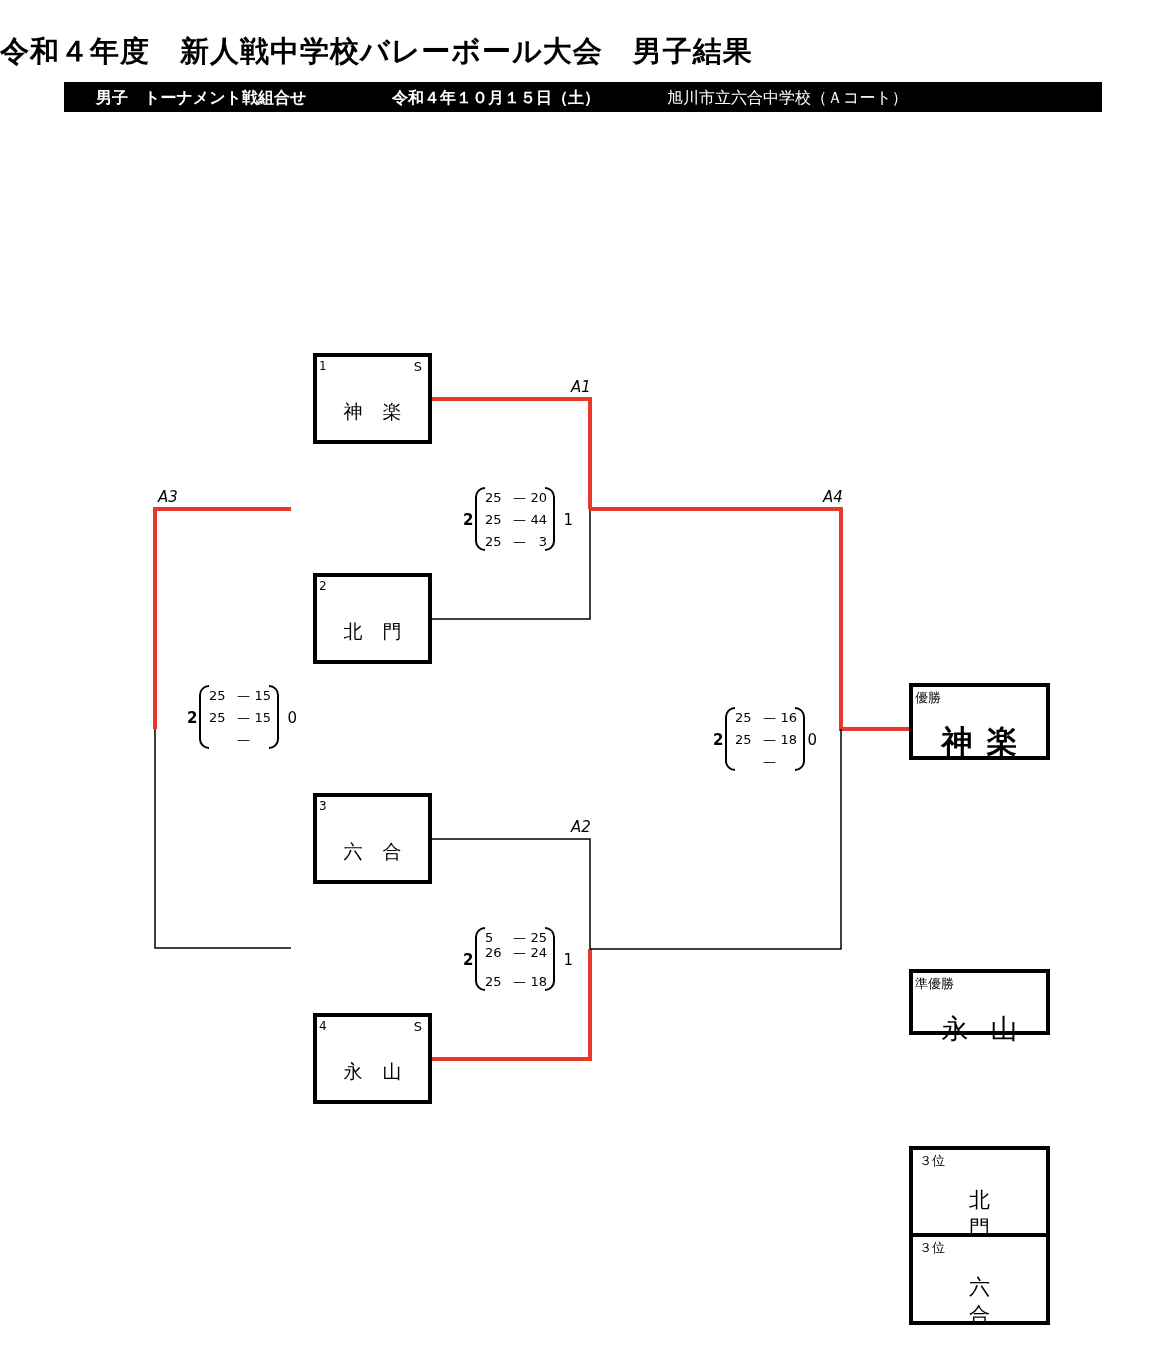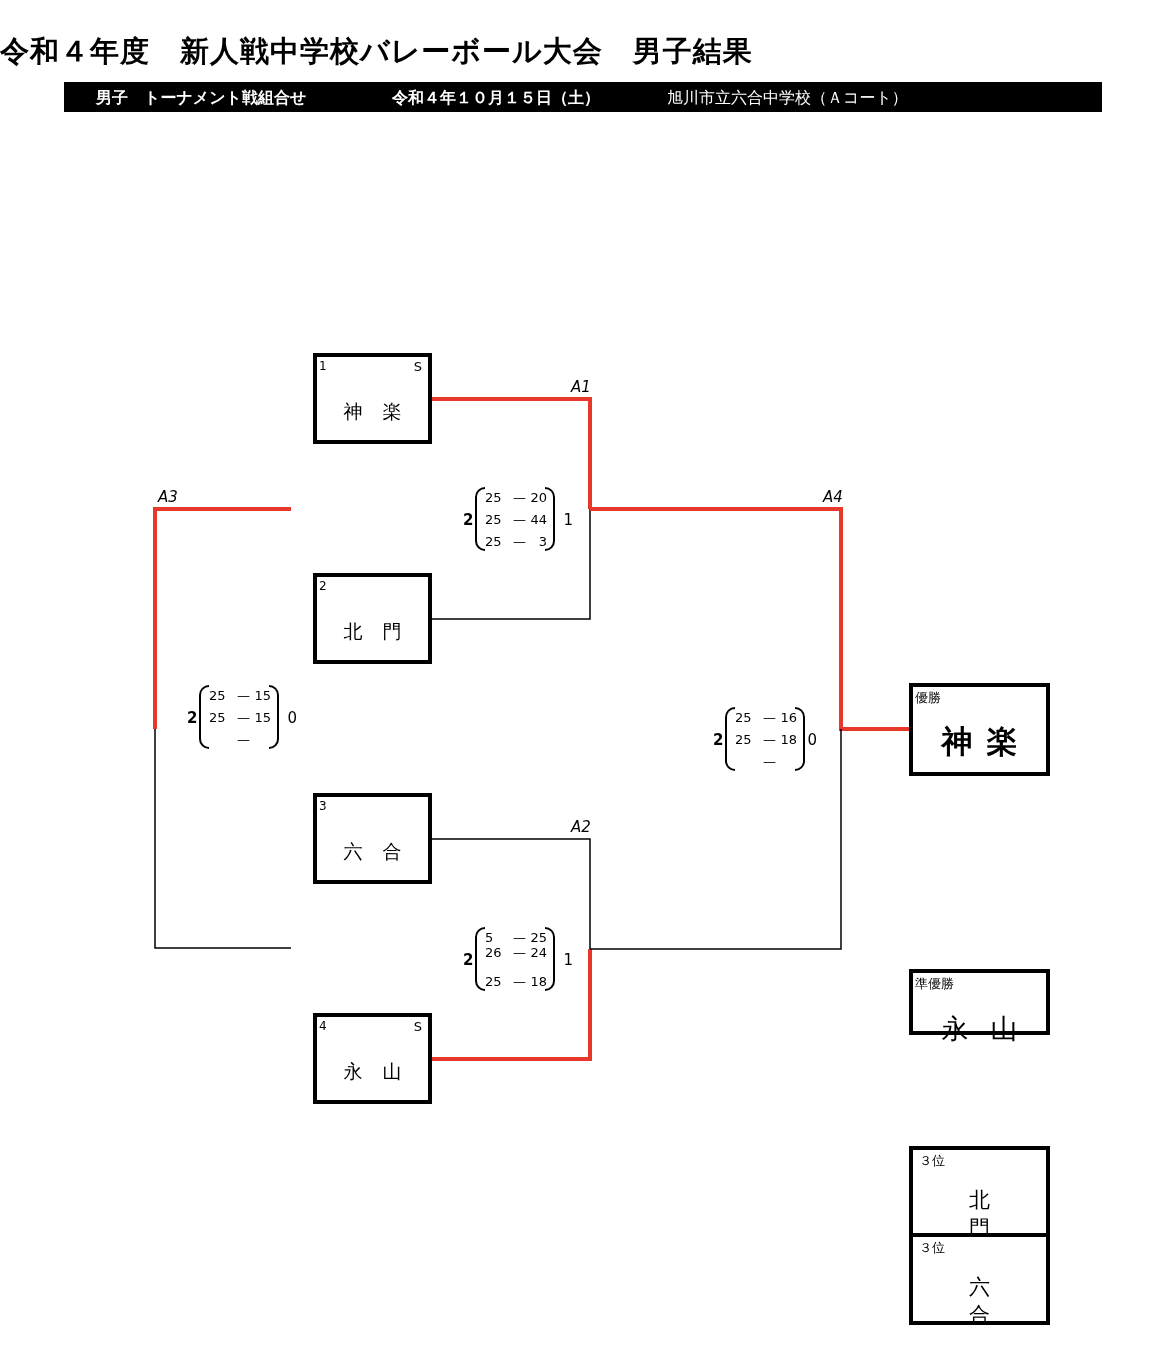--- a/index.html
+++ b/index.html
@@ -169,21 +169,21 @@
     </div>
   <div class="set-row" style="top:49px">
       <span class="a"></span>
       <span class="dash">—</span>
       <span class="b"></span>
     </div>
   <span class="paren r" style="right:12px"></span>
   <span class="score-right">0</span>
 </div>
 
-<div class="result-box" style="left:909px;top:683px;width:141px;height:93px">
+<div class="result-box" style="left:909px;top:683px;width:141px;height:77px">
   <span class="result-label">優勝</span>
   <div class="result-name winner-name">神楽</div>
 </div>
 
 <div class="result-box" style="left:909px;top:969px;width:141px;height:66px">
   <span class="result-label">準優勝</span>
   <div class="result-name runner-name">永山</div>
 </div>
 
 <div class="result-box" style="left:909px;top:1146px;width:141px;height:91px">

